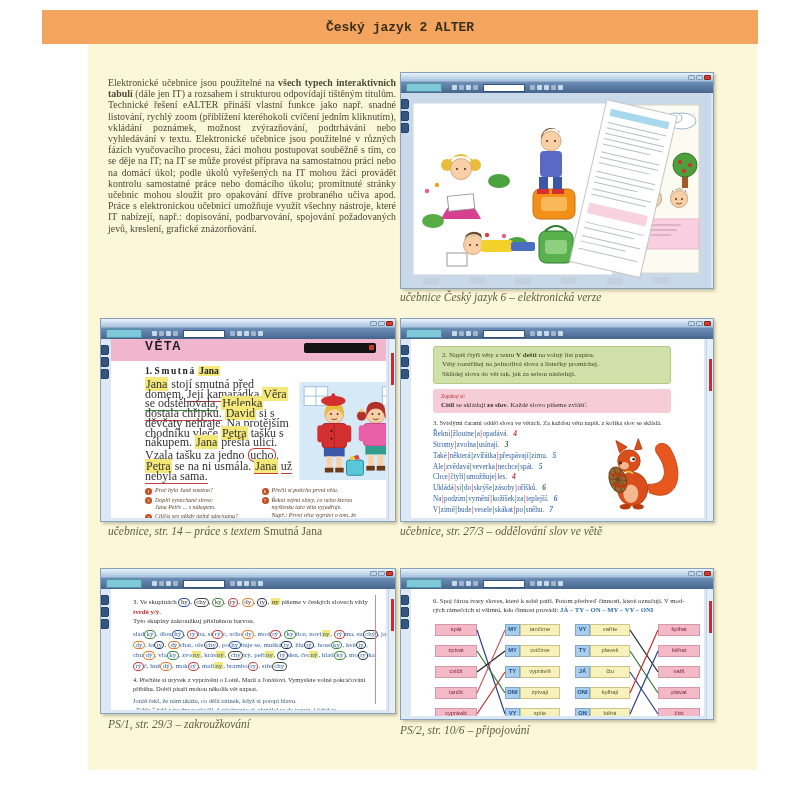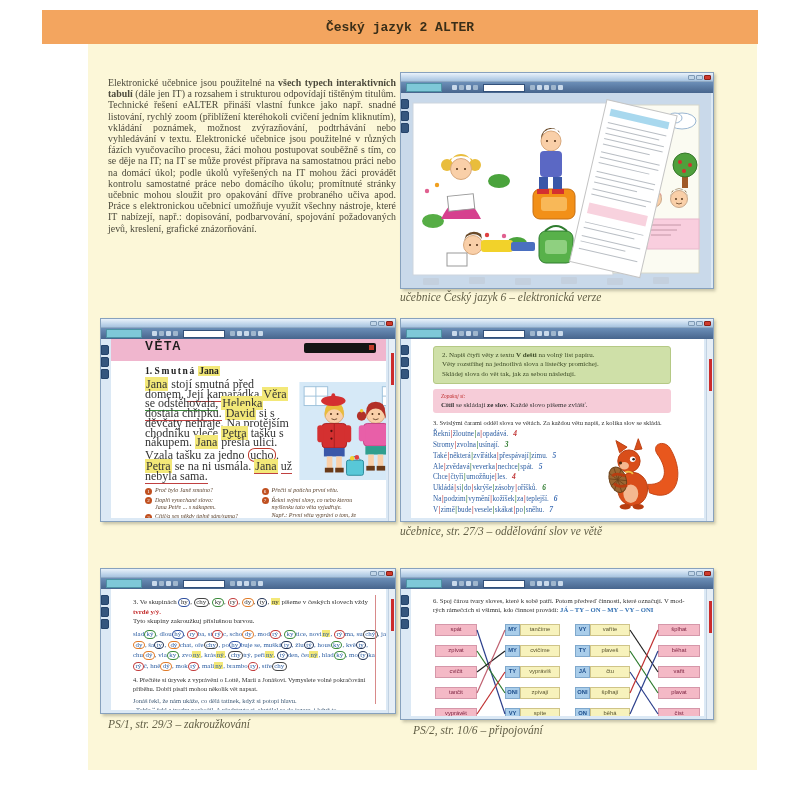--- a/index.html
+++ b/index.html
@@ -381,20 +381,23 @@
                 </div>
               </div>
           </div>
         </div>
       </div>
       <div class="scroll">
           <i style="top:14px;"></i>
         </div>
     </div>
   </div>
+  <div class="caption" style="left:20px;top:481px;">
+    <i>učebnice, str. 14 – práce s textem </i><span>Smutná Jana</span>
+  </div>
 
   <div class="appwin" style="left:312px;top:274px;width:312px;height:202px;">
     <div class="titlebar">
       <span class="wbtn"></span>
       <span class="wbtn"></span>
       <span class="wbtn close"></span>
     </div>
     <div class="toolbar">
       <span class="ttab"></span>
       <span class="tico"></span>
@@ -595,17 +598,17 @@
                 </svg>
               </div>
           </div>
         </div>
       </div>
       <div class="scroll">
           <i style="top:12px;"></i>
         </div>
     </div>
   </div>
-  <div class="caption" style="left:312px;top:680px;margin-left:13px;">
+  <div class="caption" style="left:312px;top:680px;">
     <i>PS/2, str. 10/6 – připojování</i><span></span>
   </div>
 
 </div>
 
 </body></html>

